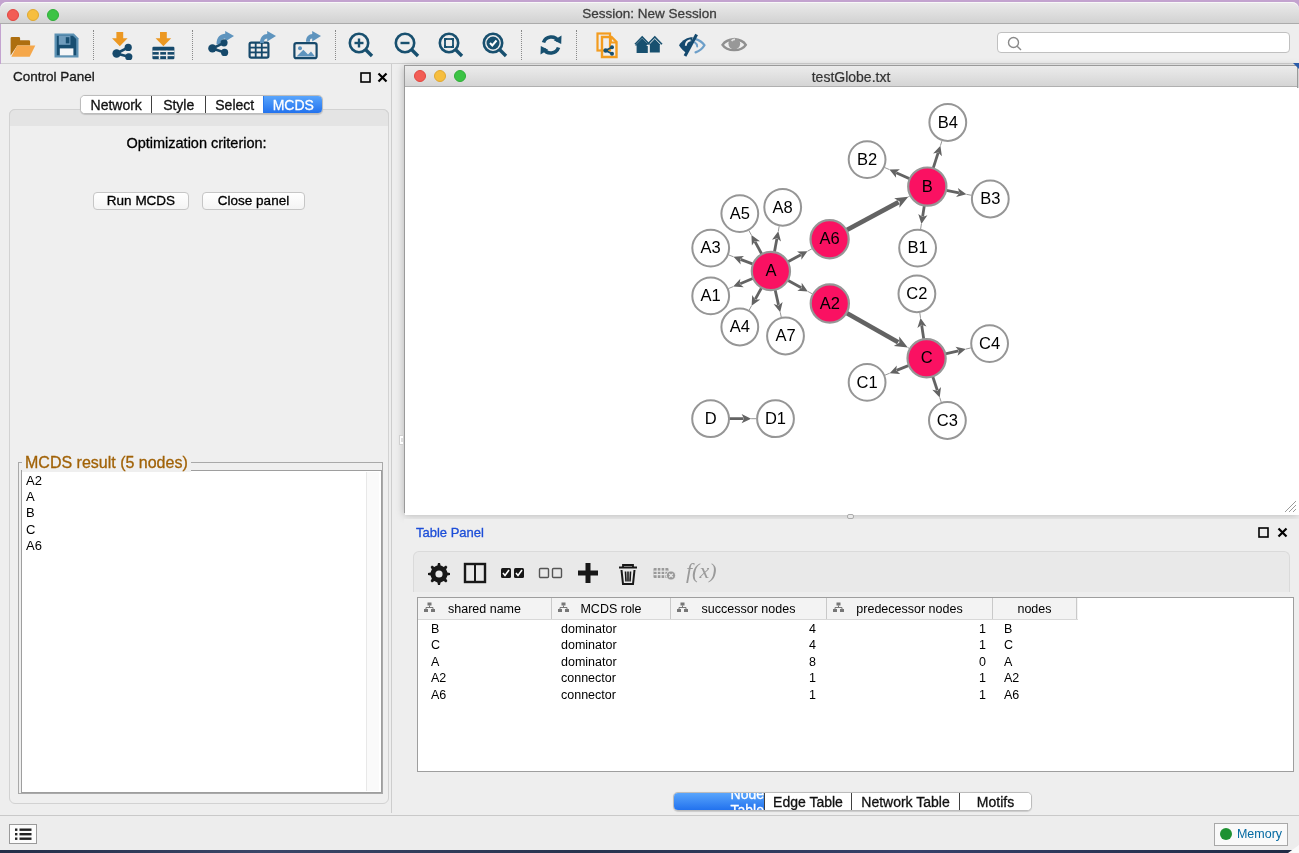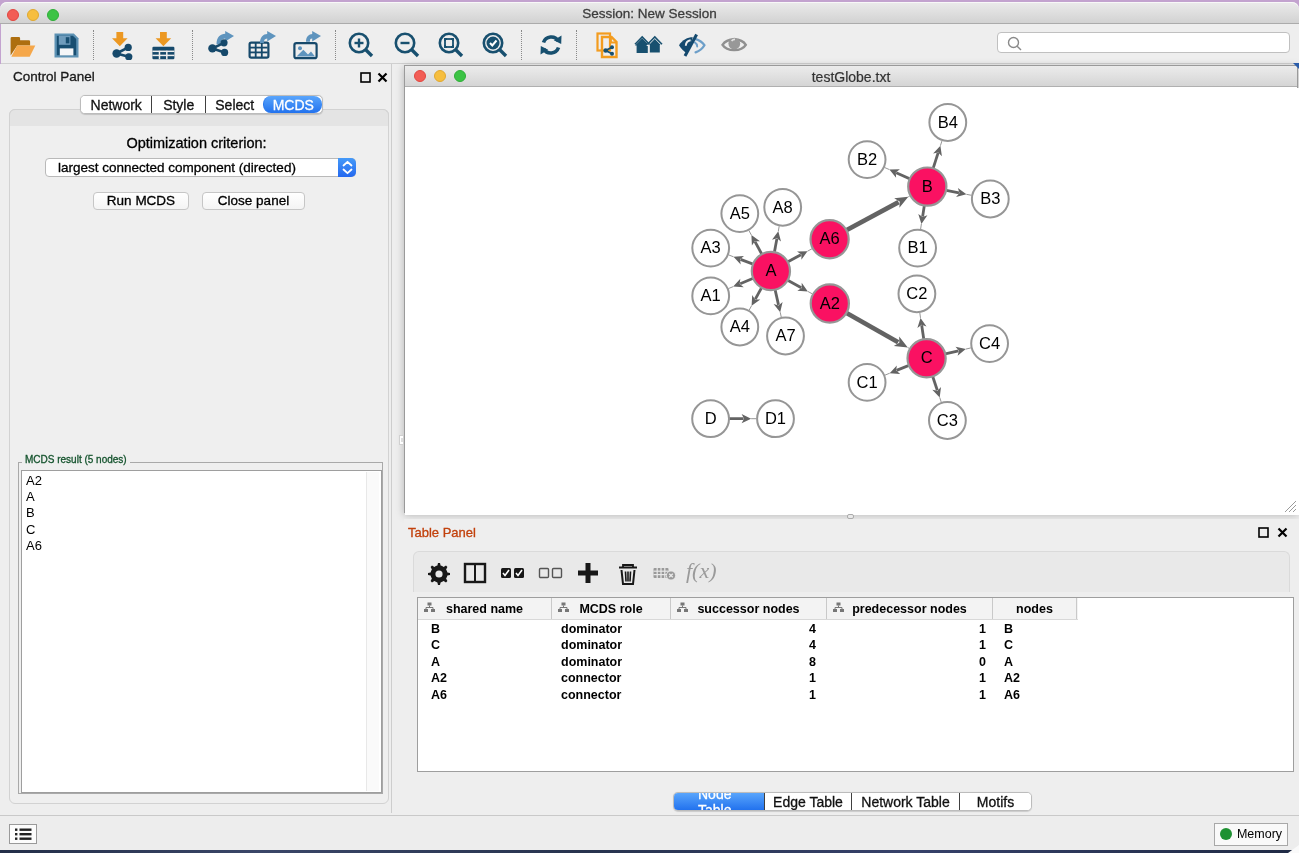--- a/index.html
+++ b/index.html
@@ -25,67 +25,67 @@
 #cp-title { position:absolute; left:12px; top:5px; font-size:13.5px; color:#1a1a1a; }
 .wicons { position:absolute; top:7px; font-size:12px; color:#000; }
 #cp-box { position:absolute; left:8px; top:45px; width:380px; height:695px; background:#efefef;
   border:1px solid #d2d2d2; border-radius:6px; }
 #cp-box-strip { position:absolute; left:8px; top:45px; width:380px; height:17px; background:#e4e4e4;
   border:1px solid #d2d2d2; border-bottom:none; border-radius:6px 6px 0 0; }
 .tabbar { position:absolute; display:flex; height:19px; border:1px solid #bcbcbc; border-radius:5px;
   background:#fff; overflow:hidden; box-shadow:0 0.5px 1px rgba(0,0,0,0.15); }
 .tab { height:100%; display:flex; align-items:center; justify-content:center; font-size:14px;
   color:#111; border-left:1px solid #404040; background:#fff; }
-.tab:first-child { border-left:none; }
+.tab:first-child { border-left:none;text-align:right; }
 .tab.sel { background:linear-gradient(#59a5fc,#2272ee); color:#fff; border-left-color:#2a79ec; }
 #opt-label { position:absolute; left:0; top:71px; width:391px; text-align:center; font-size:14.5px; color:#000; }
 #dropdown { position:absolute; left:44px; top:94px; width:311px; height:19px; background:#fff;
   border:1px solid #b9b9b9; border-radius:4px; font-size:13.5px; color:#000; }
 #dropdown .dtext { position:absolute; left:12px; top:1px; }
 #dropdown .cap { position:absolute; right:-1px; top:-1px; width:18px; height:19px;
   background:linear-gradient(#459af9,#2468ef); border-radius:0 5px 5px 0; }
 .btn { position:absolute; height:18px; background:linear-gradient(#ffffff,#f4f4f4); border:1px solid #c6c6c6;
   border-radius:4px; font-size:13.5px; color:#000; text-align:center; line-height:16px; }
 
 #gbox { position:absolute; left:17px; top:398px; width:365px; height:332px; border:1px solid #a9a9a9; }
-#gbox-label { position:absolute; left:21px; top:390px; background:#efefef; padding:0 3px; font-size:10px; color:#14532d; }
+#gbox-label { position:absolute; left:21px; top:390px; background:#efefef; padding:0 3px; font-size:16px; color:#a16207; }
 #glist { position:absolute; left:2px; top:7px; width:361px; height:323px; background:#fff; border:1px solid #9e9e9e; }
 #glist .sb { position:absolute; right:2px; top:1px; width:13px; height:319px; background:#fafafa;
   border-left:1px solid #e8e8e8; }
 #glist ul { list-style:none; font-size:13px; color:#000; padding:2px 0 0 4px; }
 #glist li { height:16.2px; line-height:16.2px; }
 
 #nw { left:404px; top:65px; width:894px; height:448px; background:#fff; border:1px solid #9a9a9a;
   box-shadow:0 2px 8px rgba(0,0,0,0.25); }
 #nw-tb { position:absolute; left:0; top:0; width:100%; height:21px;
   background:linear-gradient(#ececec,#d5d5d5); border-bottom:1px solid #b0b0b0; }
 #nw-tb .tl { position:absolute; width:12px; height:12px; border-radius:50%; top:4px; }
 #nw-title { position:absolute; width:100%; text-align:center; top:3px; font-size:14px; color:#333; -webkit-text-stroke:0.2px; }
 #nw-canvas { position:absolute; left:0; top:22px; width:894px; height:427px; background:#fff; }
 
 #tp { left:404px; top:519px; width:895px; height:294px; background:#eeeeee; }
-#tp-title { position:absolute; left:4px; top:6px; font-size:13px; color:#c2410c; }
+#tp-title { position:absolute; left:12px; top:6px; font-size:13px; color:#1d4ed8; }
 #tp-toolbar { position:absolute; left:9px; top:32px; width:877px; height:41px; background:#e9e9e9;
   border:1px solid #dadada; border-radius:6px 6px 0 0; border-bottom:none; }
-#tp-table { position:absolute; left:13px; top:78px; width:877px; height:175px; background:#fff; border:1px solid #9e9e9e;font-weight:bold; }
+#tp-table { position:absolute; left:13px; top:78px; width:877px; height:175px; background:#fff; border:1px solid #9e9e9e; }
 #tp-header { position:absolute; left:0; top:0; width:660px; height:22px; background:#f3f3f3;
   border-bottom:1px solid #d8d8d8; display:flex; }
 .hcell { position:relative; height:100%; border-right:1px solid #c9c9c9; font-size:12.5px; color:#000;
   display:flex; align-items:center; justify-content:center; }
 .hico { position:absolute; left:6px; top:4px; }
 .trow { position:absolute; width:100%; height:16.5px; font-size:12.5px; color:#000; }
 .trow span { position:absolute; top:1px; }
 
 #btabs { position:absolute; left:269px; top:273px; }
 
 #statusbar { left:0; top:815px; width:1299px; height:35px; background:#ededed; border-top:1px solid #c9c9c9; }
 #menu-btn { position:absolute; left:9px; top:8px; width:28px; height:20px; background:#fcfcfc;
   border:1px solid #9a9a9a; }
 #mem-btn { position:absolute; left:1214px; top:7px; width:74px; height:23px; background:#f9f9f9;
-  border:1px solid #a8a8a8; font-size:12.5px; color:#000000; line-height:21px; text-align:center; }
+  border:1px solid #a8a8a8; font-size:12.5px; color:#0369a1; line-height:21px; text-align:center; }
 #darkstrip { left:0; top:850px; width:1299px; height:3px; background:linear-gradient(90deg,#232e48,#3a4668 20%,#27334e 45%,#36416a 70%,#1f2a44); }
 .tab, .btn, #opt-label, #dropdown .dtext, #cp-title, #tp-title, #title-text, #gbox-label { -webkit-text-stroke: 0.3px; }
 </style>
 </head>
 <body>
 <div class="abs" id="deskline"></div>
 <div class="abs" id="deskleft"></div>
 
 <div class="abs" id="titlebar">
   <div class="tl" style="left:7px;background:#f25d55;border:0.5px solid #e14640;"></div>
@@ -229,32 +229,23 @@
     </svg>
   <svg class="wicons" style="left:376px;top:8px" width="11" height="11">
       <path d="M1.5 1.5 L9.5 9.5 M9.5 1.5 L1.5 9.5" stroke="#000" stroke-width="2.2"></path>
     </svg>
   <div id="cp-box"></div>
   <div id="cp-box-strip"></div>
   <div class="tabbar" style="left:79px;top:31px;width:243px;">
     <div class="tab" style="width:71px;">Network</div>
     <div class="tab" style="width:54px;">Style</div>
     <div class="tab" style="width:59px;">Select</div>
-    <div class="tab sel" style="width:59px;border-radius:8px;">MCDS</div>
+    <div class="tab sel" style="width:59px;">MCDS</div>
   </div>
   <div id="opt-label">Optimization criterion:</div>
-  <div id="dropdown">
-    <div class="dtext">largest connected component (directed)</div>
-    <div class="cap">
-      <svg width="19" height="17" viewBox="0 0 19 17" style="position:absolute;left:0;top:1px">
-        <path d="M5.5 6.5 L9.5 2.8 L13.5 6.5" fill="none" stroke="#fff" stroke-width="1.8" stroke-linecap="round" stroke-linejoin="round"></path>
-        <path d="M5.5 10.5 L9.5 14.2 L13.5 10.5" fill="none" stroke="#fff" stroke-width="1.8" stroke-linecap="round" stroke-linejoin="round"></path>
-      </svg>
-    </div>
-  </div>
   <div class="btn" style="left:92px;top:128px;width:96px;">Run MCDS</div>
   <div class="btn" style="left:201px;top:128px;width:103px;">Close panel</div>
   <div id="gbox">
     <div id="glist">
       <div class="sb"></div>
       <ul>
           <li>A2</li>
           <li>A</li>
           <li>B</li>
           <li>C</li>

